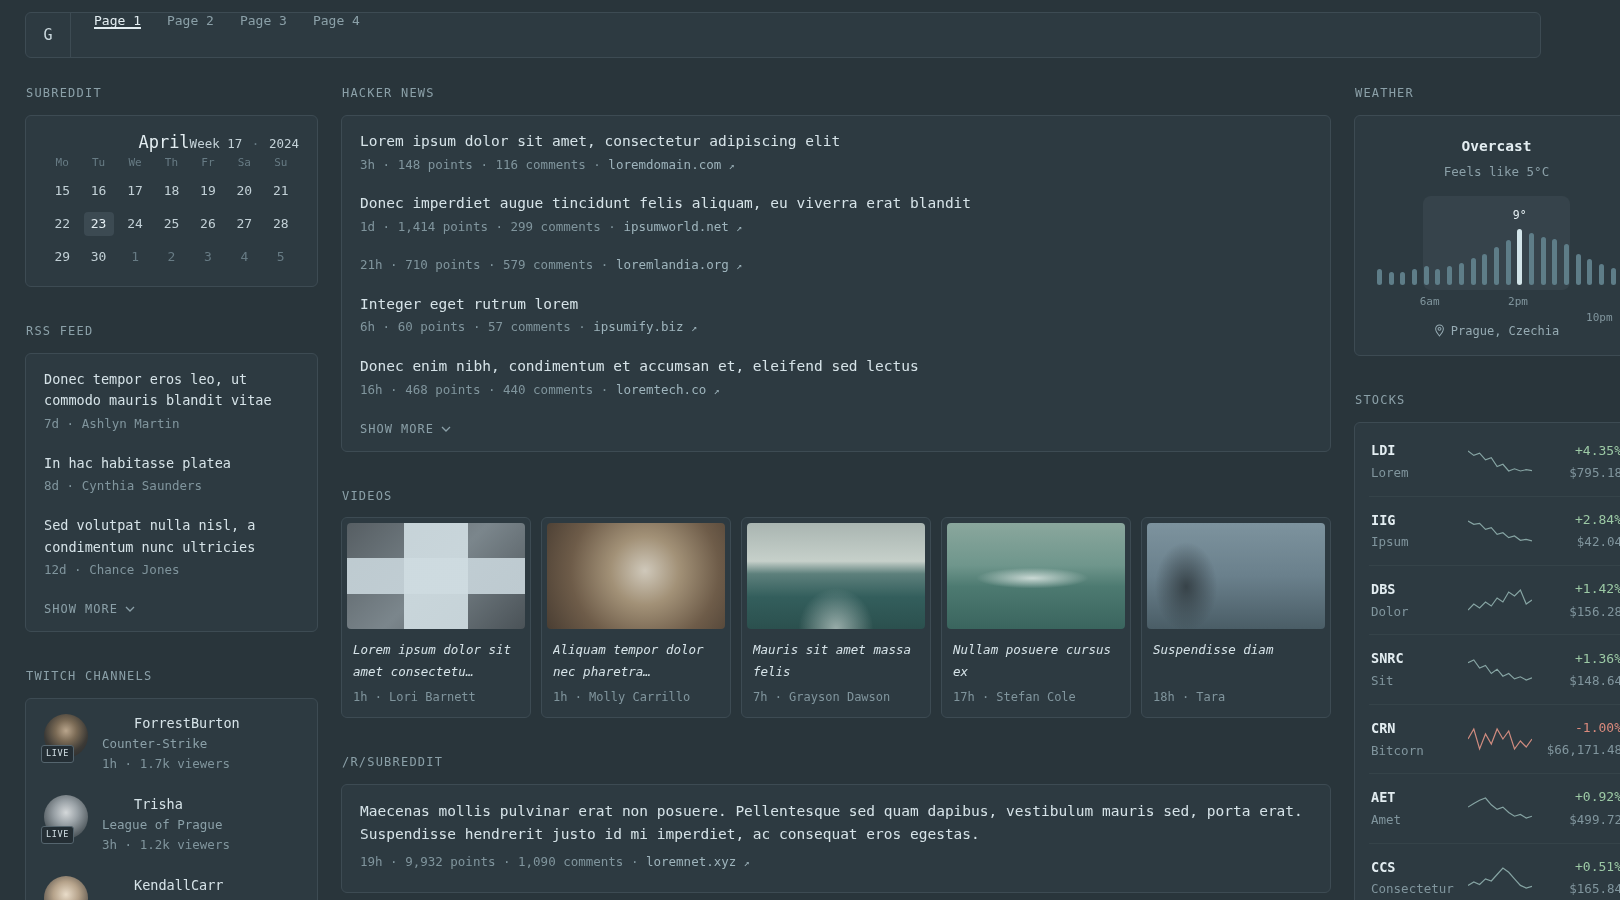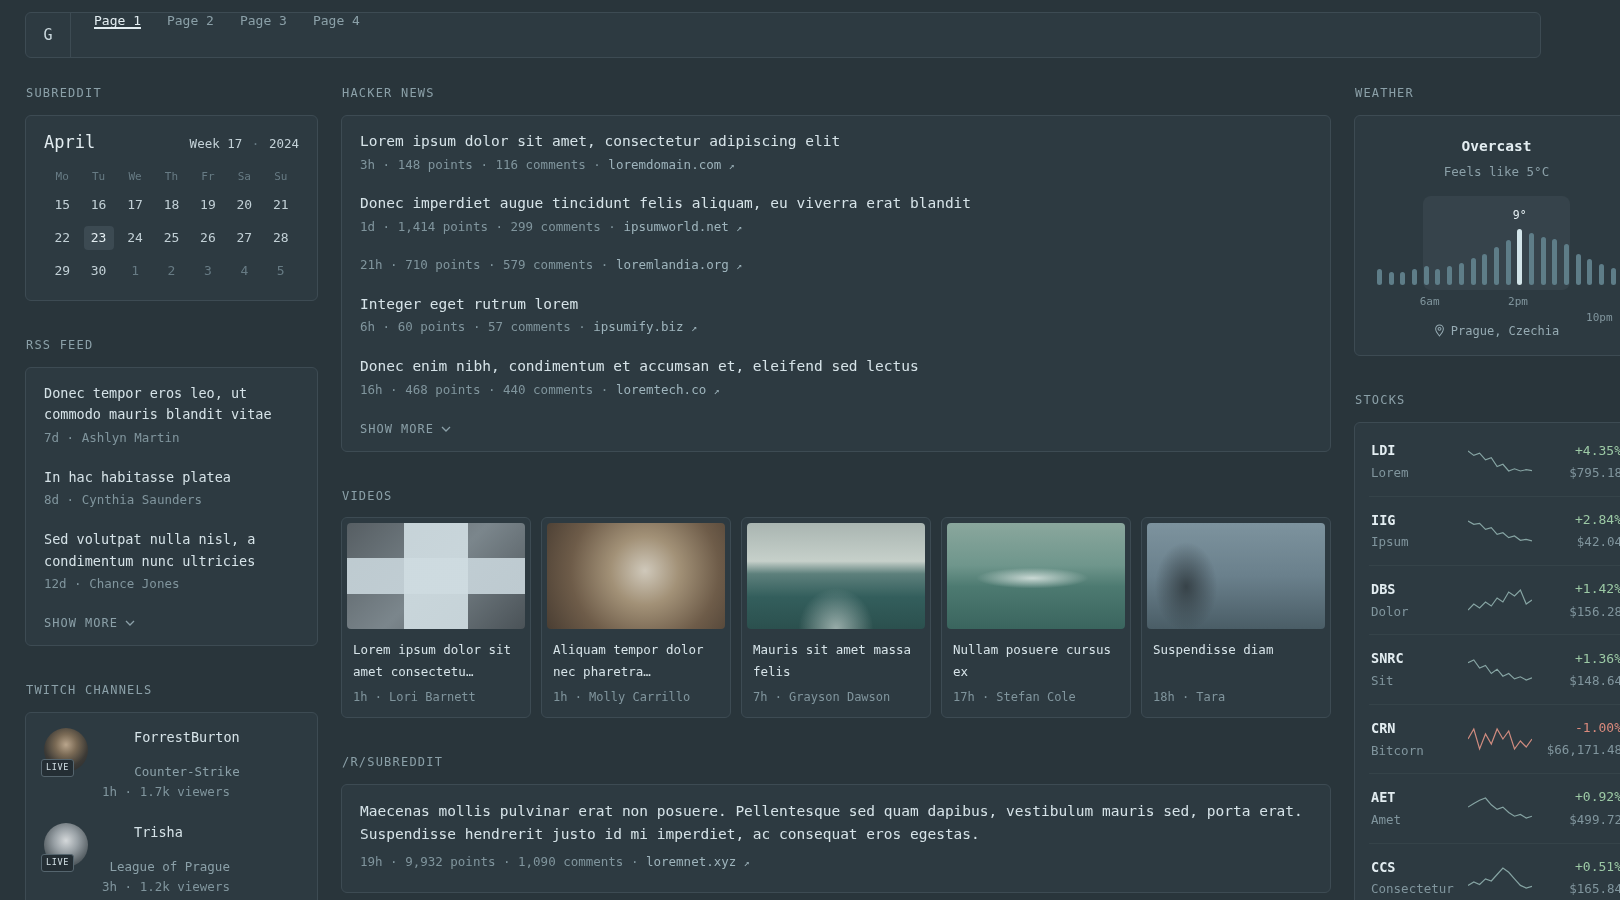--- a/index.html
+++ b/index.html
@@ -40,21 +40,21 @@
   .pad{ padding:15px 18px; }
   .meta{ font-size:12.5px; color:var(--muted2); margin-top:3px; line-height:1.5; }
   .domain{ color:var(--link); cursor:pointer; }
   .ext{ font-size:10px; }
   .show-more{ display:flex; align-items:center; gap:7px; background:none; border:none;
         color:var(--muted); font-size:12px; letter-spacing:1px; padding:3px 0 0; cursor:pointer; }
   .show-more svg{ width:10px; height:6px; }
 
   
   .cal-card{ padding:15px 18px 17px; }
-  .cal-top{ display:flex; justify-content:space-between; align-items:baseline; margin-bottom:14px; }
+  .cal-top{ display:flex; justify-content:flex-end; align-items:baseline; }
   .cal-month{ font-size:17px; color:var(--bright); }
   .cal-weekinfo{ font-size:12.5px; color:#c4d2d8; }
   .cal-weekinfo .sep{ color:var(--dim); margin:0 2px; }
   .cal-grid{ display:grid; grid-template-columns:repeat(7,1fr); row-gap:9px;
              justify-items:center; align-items:center; }
   .cal-dow{ font-size:11px; color:var(--dim); }
   .cal-day{ font-size:13px; color:#c2d0d6; width:30px; line-height:24px; text-align:center; border-radius:4px; }
   .cal-day.selected{ background:#3c4a52; color:var(--bright); }
   .cal-day.muted{ color:var(--dim); }
 
@@ -70,21 +70,21 @@
   .tw-row{ display:flex; gap:14px; margin-bottom:21px; cursor:pointer; }
   .tw-row:last-child{ margin-bottom:0; }
   .tw-avatar-wrap{ position:relative; width:44px; height:44px; flex:0 0 44px; }
   .tw-avatar{ width:44px; height:44px; border-radius:50%; }
   .avatar-1{ background:radial-gradient(circle at 50% 38%, #b9a58c 0%, #7a6a55 30%, #3c3a36 62%, #23282c 100%); }
   .avatar-2{ background:radial-gradient(circle at 50% 40%, #d4d8da 0%, #98a0a5 35%, #565f64 70%, #2f363a 100%); }
   .avatar-3{ background:radial-gradient(circle at 50% 42%, #e9dcc9 0%, #b5a28a 38%, #6b6257 70%, #35393c 100%); }
   .live-badge{ position:absolute; left:-3px; bottom:-5px; font-size:8.5px; letter-spacing:.6px;
         padding:2px 4px; border-radius:3px; background:#242e34; border:1px solid #55656e; color:#d3e0e5; }
   .tw-name{ font-size:13.5px; color:var(--text);margin-left:32px; }
-  .tw-game{ font-size:12.5px; color:var(--muted); margin-top:16px;text-align:right; }
+  .tw-game{ font-size:12.5px; color:var(--muted); margin-top:2px; }
 
   
   .video-row{ display:flex; gap:10px; overflow:hidden; }
   .video-card{ flex:0 0 190px; background:var(--card); border:1px solid var(--border);
         border-radius:6px; padding:5px; cursor:pointer; }
   .thumb{ height:106px; border-radius:4px; }
   .thumb-1{ background:
       linear-gradient(180deg, rgba(207,220,225,.92), rgba(207,220,225,.92)) center/36% 100% no-repeat,
       linear-gradient(90deg, rgba(198,211,217,.92), rgba(198,211,217,.92)) center/100% 34% no-repeat,
       linear-gradient(135deg,#565e63,#7b868c 50%,#4a5257); }
@@ -92,21 +92,21 @@
   .thumb-3{ background:
       radial-gradient(ellipse 30% 55% at 50% 100%, rgba(225,234,230,.6), transparent 70%),
       linear-gradient(180deg,#a9b5b1 0%,#c6d0ca 36%,#5d807c 48%,#335e5c 70%,#2b504e 100%); }
   .thumb-4{ background:
       radial-gradient(ellipse 45% 14% at 48% 52%, rgba(230,238,235,.8), transparent 70%),
       linear-gradient(180deg,#8aa79d 0%,#6f968c 40%,#4d7a71 60%,#3a655e 100%); }
   .thumb-5{ background:
       radial-gradient(ellipse 25% 60% at 22% 60%, rgba(40,48,52,.75), transparent 70%),
       linear-gradient(180deg,#7d939e 0%,#6a808c 50%,#4a5d66 100%); }
   .v-title{ font-size:12.5px; line-height:1.7; color:var(--text); margin:10px 6px 0;
-            height:42px; overflow:hidden; }
+            height:42px; overflow:hidden;font-style:italic; }
   .v-meta{ margin:7px 6px 6px; font-size:12px; }
 
   
   .wx-card{ padding:20px 16px 16px; text-align:center; }
   .wx-cond{ font-size:14.5px; font-weight:700; color:var(--bright); }
   .wx-feels{ font-size:12.5px; color:var(--muted); margin-top:7px; }
   .wx-chart{ position:relative; height:84px; margin:20px 6px 0; }
   .day-band{ position:absolute; top:-5px; bottom:-5px; background:rgba(212,229,235,.06); border-radius:8px; }
   .wx-bars{ position:relative; display:flex; justify-content:space-between; align-items:flex-end; height:100%; }
   .bar-slot{ position:relative; width:5px; height:100%; display:flex; align-items:flex-end; justify-content:center; }

